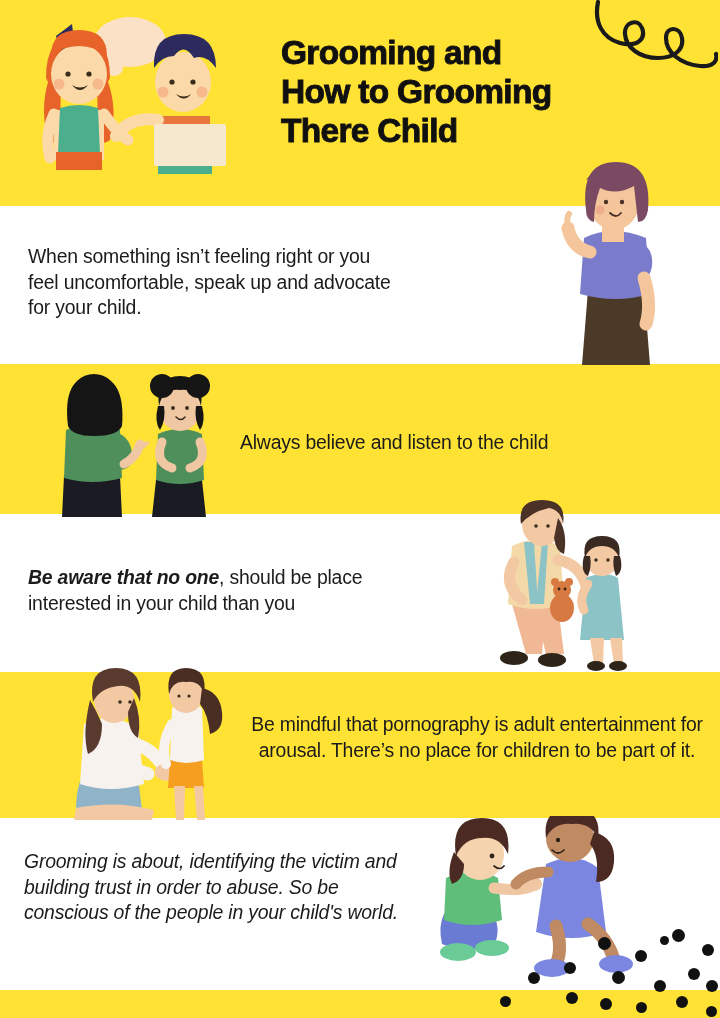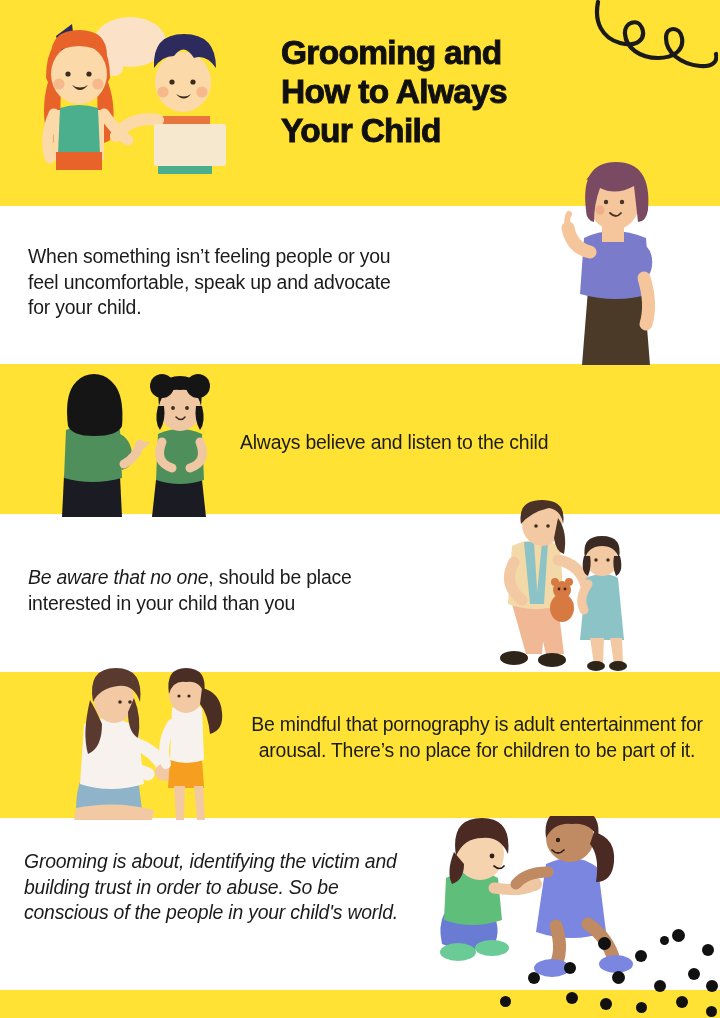--- a/index.html
+++ b/index.html
@@ -55,21 +55,21 @@
     line-height: 25.6px;
     font-family: "Liberation Sans", sans-serif;
     z-index: 25;
     letter-spacing: -0.2px;
   }
   #text-1 { left: 28px;  top: 244px; width: 370px; }
   #text-2 { left: 240px; top: 430px; width: 464px; }
   #text-3 { left: 28px;  top: 565px; width: 370px; }
   #text-4 { left: 250px; top: 712px; width: 454px; text-align: center; }
   #text-5 { left: 24px;  top: 849px; width: 388px; font-style: italic; }
-  .emph { font-weight: normal; font-style: italic; }
+  .emph { font-weight: bold; font-style: italic; }
 
   
   #doodle { position: absolute; right: 2px; top: 0px; z-index: 28; }
 
   
   .illus { position: absolute; z-index: 20; }
 
   
   .dot {
     position: absolute; border-radius: 50%;
@@ -84,22 +84,22 @@
   <div class="band yellow" id="band-header"></div>
   <div class="band white" id="band-two"></div>
   <div class="band yellow" id="band-three"></div>
   <div class="band white" id="band-four"></div>
   <div class="band yellow" id="band-five"></div>
   <div class="band white" id="band-six"></div>
   <div class="band yellow" id="band-seven"></div>
 
   <div id="title-block">
     <div class="title-line">Grooming and</div>
-    <div class="title-line">How to Always</div>
-    <div class="title-line">Your Child</div>
+    <div class="title-line">How to Grooming</div>
+    <div class="title-line">There Child</div>
   </div>
 
   <svg id="doodle" width="130" height="100" viewBox="0 0 130 100">
     <path d="M10 2 C 6 22, 14 38, 32 43 C 50 48, 58 38, 54 28 C 50 18, 36 22, 37 34
              C 38 48, 52 58, 70 58 C 86 58, 96 50, 94 38 C 92 26, 78 26, 78 38
              C 78 52, 92 64, 112 66 C 124 67, 130 62, 128 54" fill="none" stroke="#1a1a1a" stroke-width="4.2" stroke-linecap="round"></path>
   </svg>
 
   <svg class="illus" style="left:18px; top:12px;" width="212" height="196" viewBox="0 0 212 196">
 
@@ -317,21 +317,21 @@
   <div class="dot" style="left:528px; top:972px; width:12px; height:12px;"></div>
   <div class="dot" style="left:566px; top:992px; width:12px; height:12px;"></div>
   <div class="dot" style="left:600px; top:998px; width:12px; height:12px;"></div>
   <div class="dot" style="left:636px; top:1002px; width:11px; height:11px;"></div>
   <div class="dot" style="left:676px; top:996px; width:12px; height:12px;"></div>
   <div class="dot" style="left:706px; top:980px; width:12px; height:12px;"></div>
   <div class="dot" style="left:706px; top:1006px; width:11px; height:11px;"></div>
   <div class="dot" style="left:500px; top:996px; width:11px; height:11px;"></div>
   <div class="dot" style="left:660px; top:936px; width:9px; height:9px;"></div>
 
-  <p class="body-text" id="text-1">When something isn’t feeling people or you feel uncomfortable, speak up and advocate for your child.</p>
+  <p class="body-text" id="text-1">When something isn’t feeling right or you feel uncomfortable, speak up and advocate for your child.</p>
 
   <p class="body-text" id="text-2">Always believe and listen to the child</p>
 
   <p class="body-text" id="text-3"><span class="emph">Be aware that no one</span><span>, should be place interested in your child than you</span></p>
 
   <p class="body-text" id="text-4">Be mindful that pornography is adult entertainment for arousal. There’s no place for children to be part of it.</p>
 
   <p class="body-text" id="text-5">Grooming is about, identifying the victim and building trust in order to abuse. So be conscious of the people in your child's world.</p>
 
 </div>

